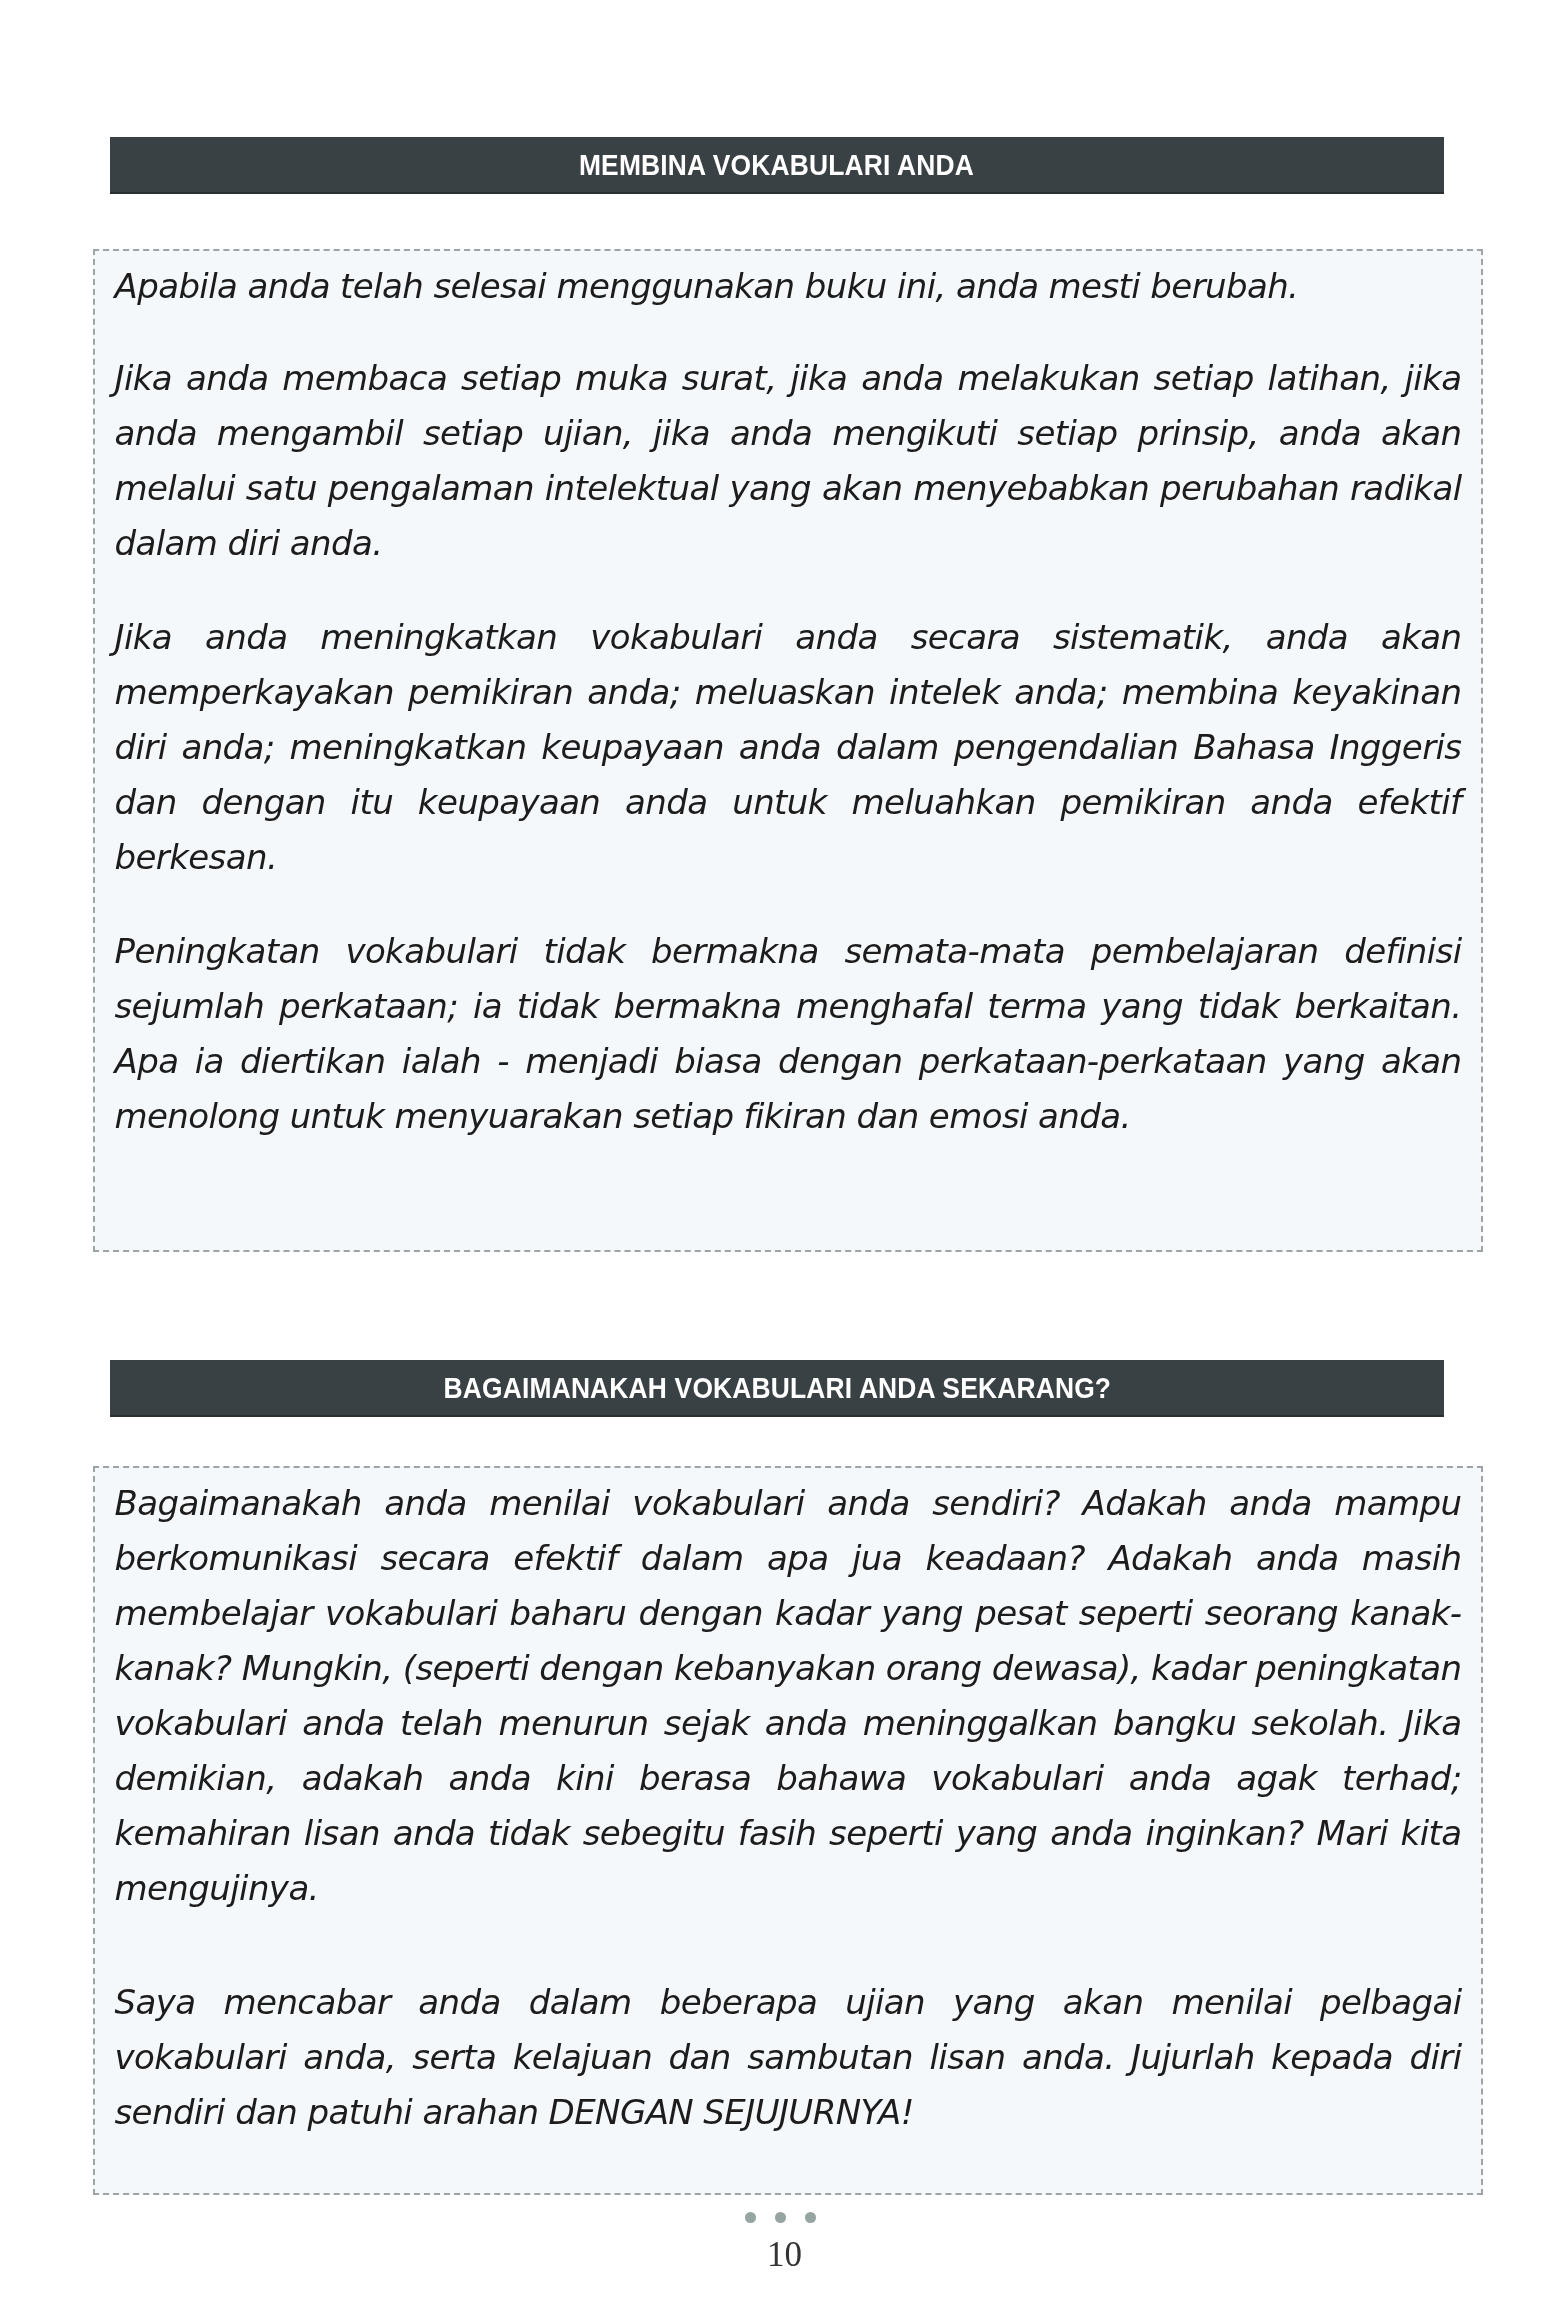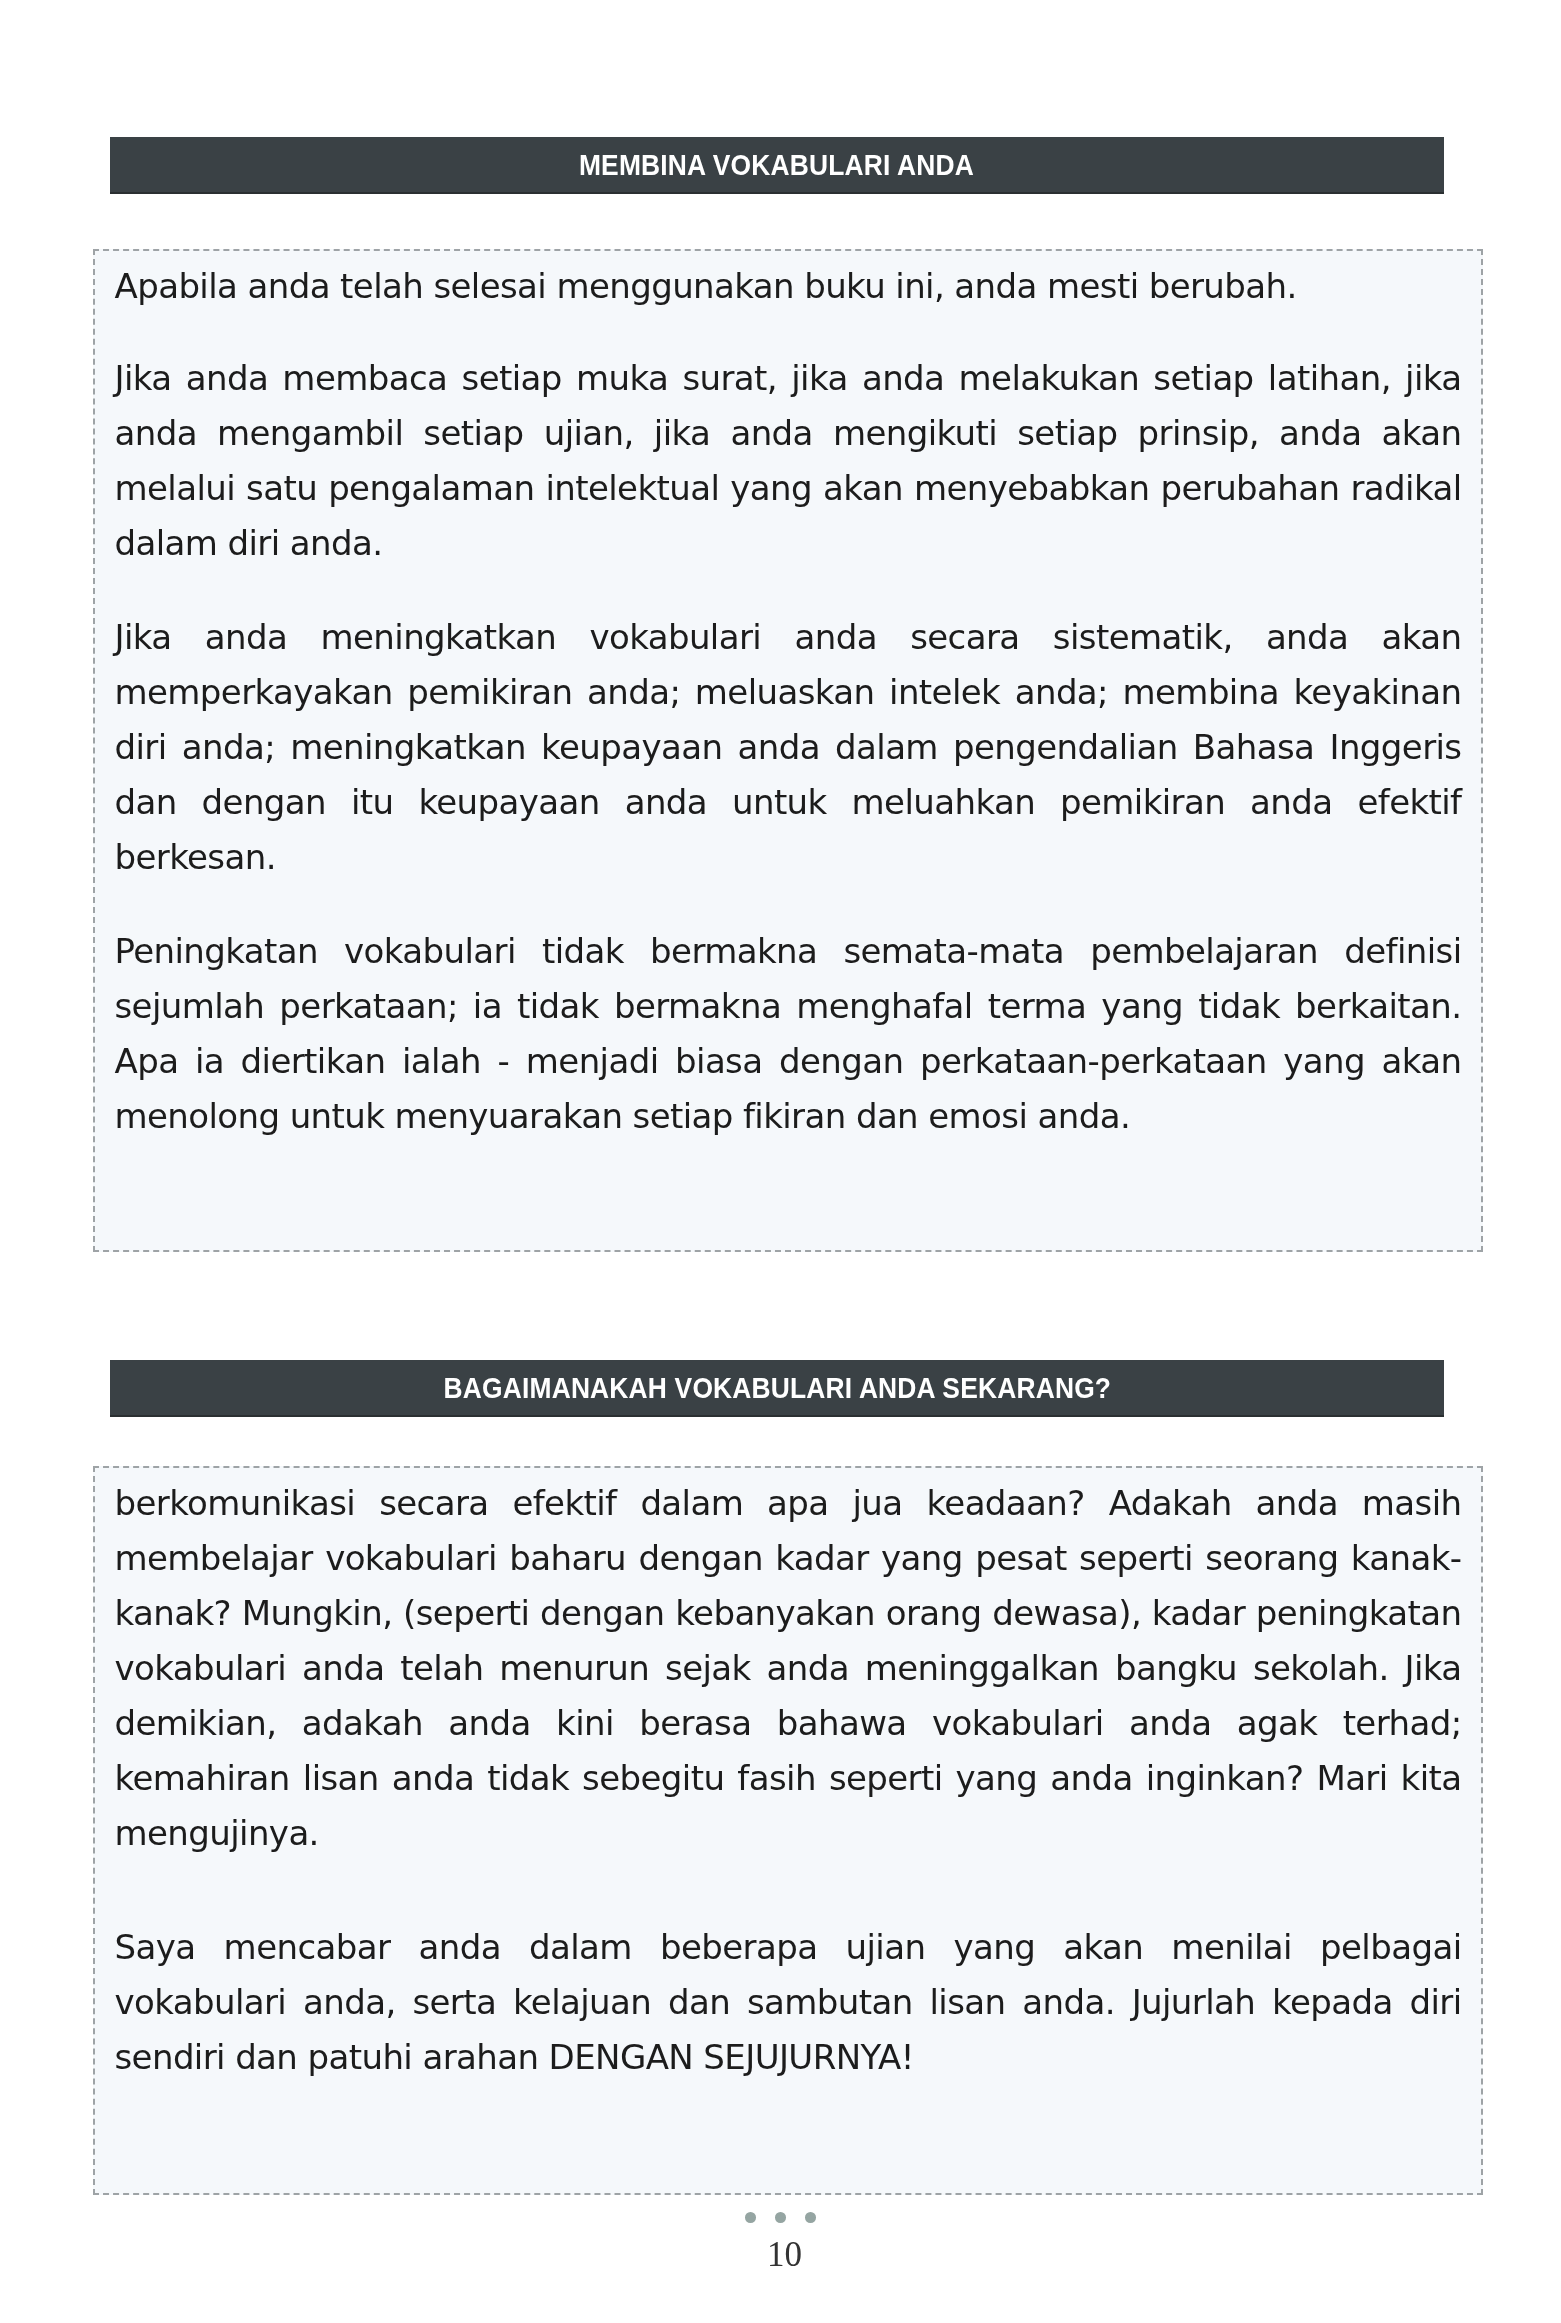--- a/index.html
+++ b/index.html
@@ -16,21 +16,21 @@
     color: #ffffff; font-family: "Liberation Sans", sans-serif; font-weight: bold;
     font-size: 30px; letter-spacing: 0.2px; transform: scaleX(0.88);
     white-space: nowrap;
   }
   .box {
     position: absolute; left: 93px; width: 1390px;
     background: #f5f8fb; border: 2.9px dashed #9ea3a6; box-sizing: border-box;
     padding: 7.8px 19.5px 0 19.5px;
   }
   .box p {
-    margin: 0; font-family: "DejaVu Sans", sans-serif;
+    margin: 0; font-style: italic; font-family: "DejaVu Sans", sans-serif;
     font-size: 34px; line-height: 55px; text-align: justify; color: #1c1c1c;
     letter-spacing: -0.6px;
   }
   .box p + p { margin-top: 24.4px; }
   .box p.first { text-align: left; }
   .dots {
     position: absolute; left: 0; width: 1561px; top: 2212px; display: flex;
     justify-content: center; gap: 19.5px;
   }
   .dot { width: 10.7px; height: 10.7px; border-radius: 50%; background: #95a5a2; }
@@ -51,20 +51,21 @@
   <p style="margin-top:37px;">Jika anda membaca setiap muka surat, jika anda melakukan setiap latihan, jika anda mengambil setiap ujian, jika anda mengikuti setiap prinsip, anda akan melalui satu pengalaman intelektual yang akan menyebabkan perubahan radikal dalam diri anda.</p>
   <p style="margin-top:39px;">Jika anda meningkatkan vokabulari anda secara sistematik, anda akan memperkayakan pemikiran anda; meluaskan intelek anda; membina keyakinan diri anda; meningkatkan keupayaan anda dalam pengendalian Bahasa Inggeris dan dengan itu keupayaan anda untuk meluahkan pemikiran anda efektif berkesan.</p>
   <p style="margin-top:39px;">Peningkatan vokabulari tidak bermakna semata-mata pembelajaran definisi sejumlah perkataan; ia tidak bermakna menghafal terma yang tidak berkaitan. Apa ia diertikan ialah - menjadi biasa dengan perkataan-perkataan yang akan menolong untuk menyuarakan setiap fikiran dan emosi anda.</p>
 </div>
 
 <div class="banner" style="top:1360px;">
   <span>BAGAIMANAKAH VOKABULARI ANDA SEKARANG?</span>
 </div>
 
 <div class="box" style="top:1466px; height:729px;">
+  <p style="text-align-last: justify;">Bagaimanakah anda menilai vokabulari anda sendiri? Adakah anda mampu</p>
   <p style="margin-top:0;">berkomunikasi secara efektif dalam apa jua keadaan? Adakah anda masih membelajar vokabulari baharu dengan kadar yang pesat seperti seorang kanak-kanak? Mungkin, (seperti dengan kebanyakan orang dewasa), kadar peningkatan vokabulari anda telah menurun sejak anda meninggalkan bangku sekolah. Jika demikian, adakah anda kini berasa bahawa vokabulari anda agak terhad; kemahiran lisan anda tidak sebegitu fasih seperti yang anda inginkan? Mari kita mengujinya.</p>
   <p style="margin-top:59px;">Saya mencabar anda dalam beberapa ujian yang akan menilai pelbagai vokabulari anda, serta kelajuan dan sambutan lisan anda. Jujurlah kepada diri sendiri dan patuhi arahan DENGAN SEJUJURNYA!</p>
 </div>
 
 <div class="dots">
   <div class="dot"></div>
   <div class="dot"></div>
   <div class="dot"></div>
 </div>
 <div class="page-num">10</div>

